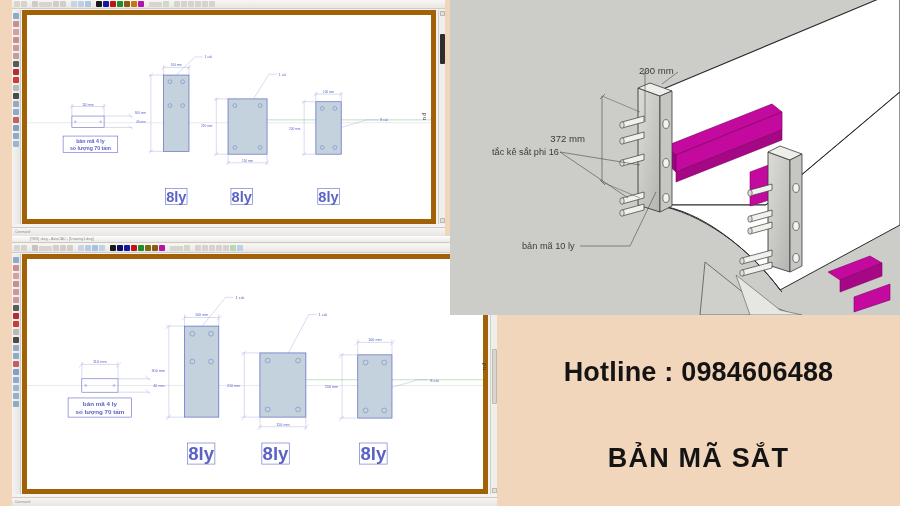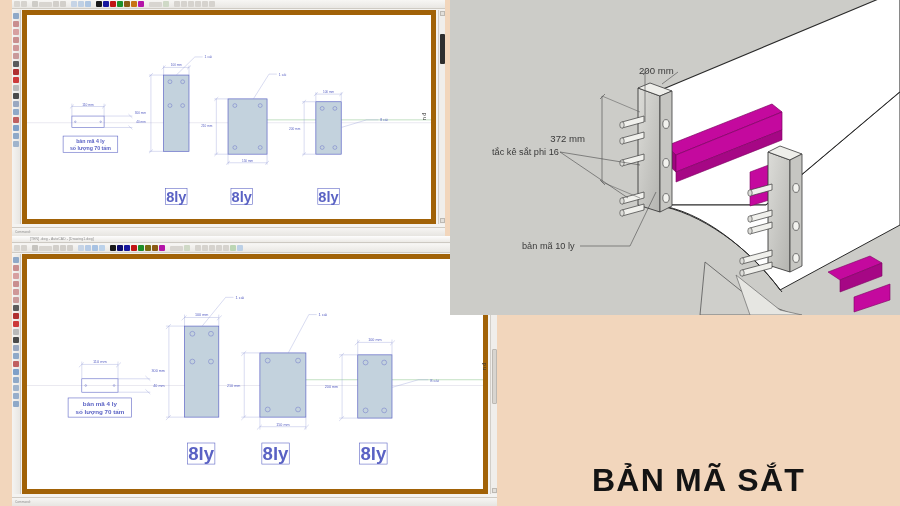--- a/index.html
+++ b/index.html
@@ -85,23 +85,22 @@
     position:absolute; left:497px; top:315px; width:403px; height:191px;
     background:#f2d6bc;
   }
   #promo .hotline {
     position:absolute; left:0; right:0; top:42px;
     text-align:center; font-size:27px; font-weight:bold; color:#141414;
     letter-spacing:.2px;
   }
   #promo .tagline {
     position:absolute; left:0; right:0; top:128px;
-    text-align:center; font-size:32px; font-weight:bold; color:#141414;
+    text-align:center; font-size:27px; font-weight:bold; color:#141414;
     letter-spacing:1.2px;
-    margin-top:19px;
   }
 
   .rot-text {
     position:absolute; font-size:5px; color:#333;
     transform:rotate(-90deg); transform-origin:left top;
     font-family:"Liberation Sans",sans-serif; white-space:nowrap;
   }
 </style>
 </head>
 <body>
@@ -534,14 +533,15 @@
     <line x1="110" y1="152" x2="178" y2="198" stroke="#4a4a4a" stroke-width=".6"></line>
     <text class="v3-text" x="42" y="155" font-size="9.2">tắc kê sắt phi 16</text>
 
     <line x1="130" y1="246" x2="180" y2="246" stroke="#4a4a4a" stroke-width=".6"></line>
     <line x1="180" y1="246" x2="206" y2="192" stroke="#4a4a4a" stroke-width=".6"></line>
     <text class="v3-text" x="72" y="249" font-size="9.2">bản mã 10 ly</text>
   </svg>
 </div>
 
 <div id="promo">
+  <div class="hotline">Hotline : 0984606488</div>
   <div class="tagline">BẢN MÃ SẮT</div>
 </div>
 
 </body></html>

